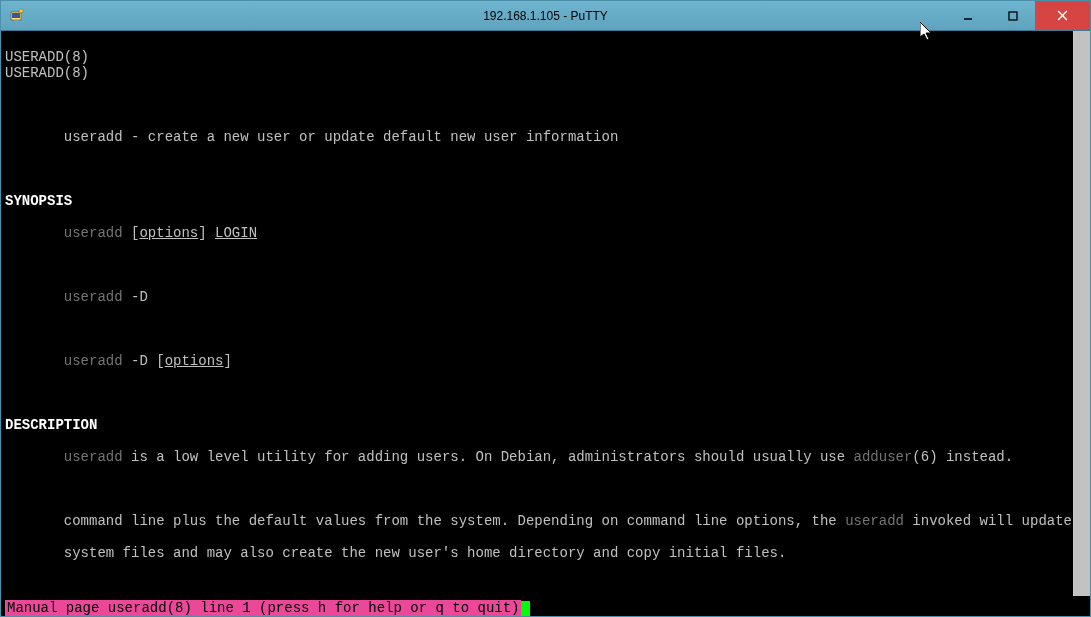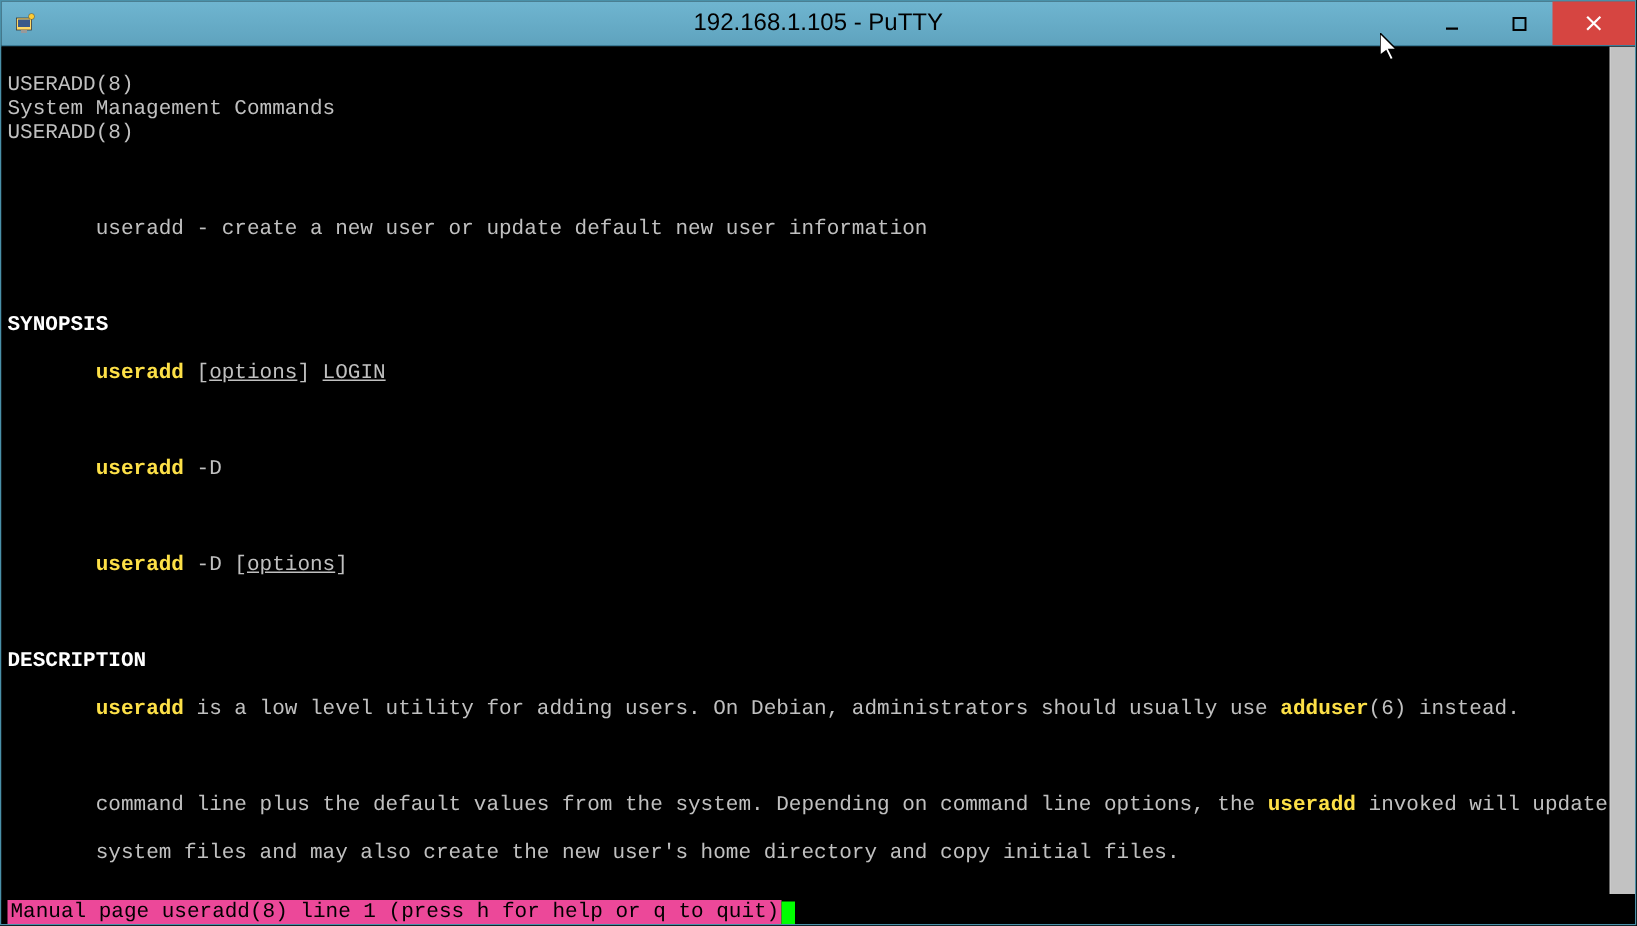--- a/index.html
+++ b/index.html
@@ -45,21 +45,21 @@
     .titlebar-icon svg {
       width: 16px;
       height: 16px;
     }
     
     .titlebar-title {
       position: absolute;
       left: 50%;
       transform: translateX(-50%);
       color: #000;
-      font-size: 16px;
+      font-size: 12px;
       font-family: 'Segoe UI', Arial, sans-serif;
     }
     
     .titlebar-controls {
       margin-left: auto;
       display: flex;
       height: 100%;
     }
     
     .titlebar-btn {
@@ -118,22 +118,22 @@
     }
     
     .header-row {
       display: flex;
       justify-content: space-between;
       padding-right: 40px;
       flex-direction: column;
     }
     
     .bold {
-      font-weight: bold;
-      color: #fde047;
+      font-weight: normal;
+      color: #737373;
     }
     
     .underline {
       text-decoration: underline;
     }
     
     .section-title {
       font-weight: bold;
       color: #ffffff;
     }
@@ -201,21 +201,21 @@
         <svg width="11" height="11" viewBox="0 0 10 10">
             <line x1="1" y1="1" x2="9" y2="9" stroke="#fff" stroke-width="1.3"></line>
             <line x1="9" y1="1" x2="1" y2="9" stroke="#fff" stroke-width="1.3"></line>
           </svg>
       </div>
     </div>
   </div>
 
   <div class="terminal">
     <div class="terminal-content">
-<div class="header-row"><span>USERADD(8)</span><span>System Management Commands</span><span>USERADD(8)</span></div>
+<div class="header-row"><span>USERADD(8)</span><span>USERADD(8)</span></div>
 <div>&nbsp;</div>
 <div>       <span>useradd - create a new user or update default new user information</span></div>
 <div>&nbsp;</div>
 <div><span class="section-title">SYNOPSIS</span></div>
 <div>       <span class="bold">useradd</span> [<span class="underline">options</span>] <span class="underline">LOGIN</span></div>
 <div>&nbsp;</div>
 <div>       <span class="bold">useradd</span> <span>-D</span></div>
 <div>&nbsp;</div>
 <div>       <span class="bold">useradd</span> <span>-D</span> [<span class="underline">options</span>]</div>
 <div>&nbsp;</div>

